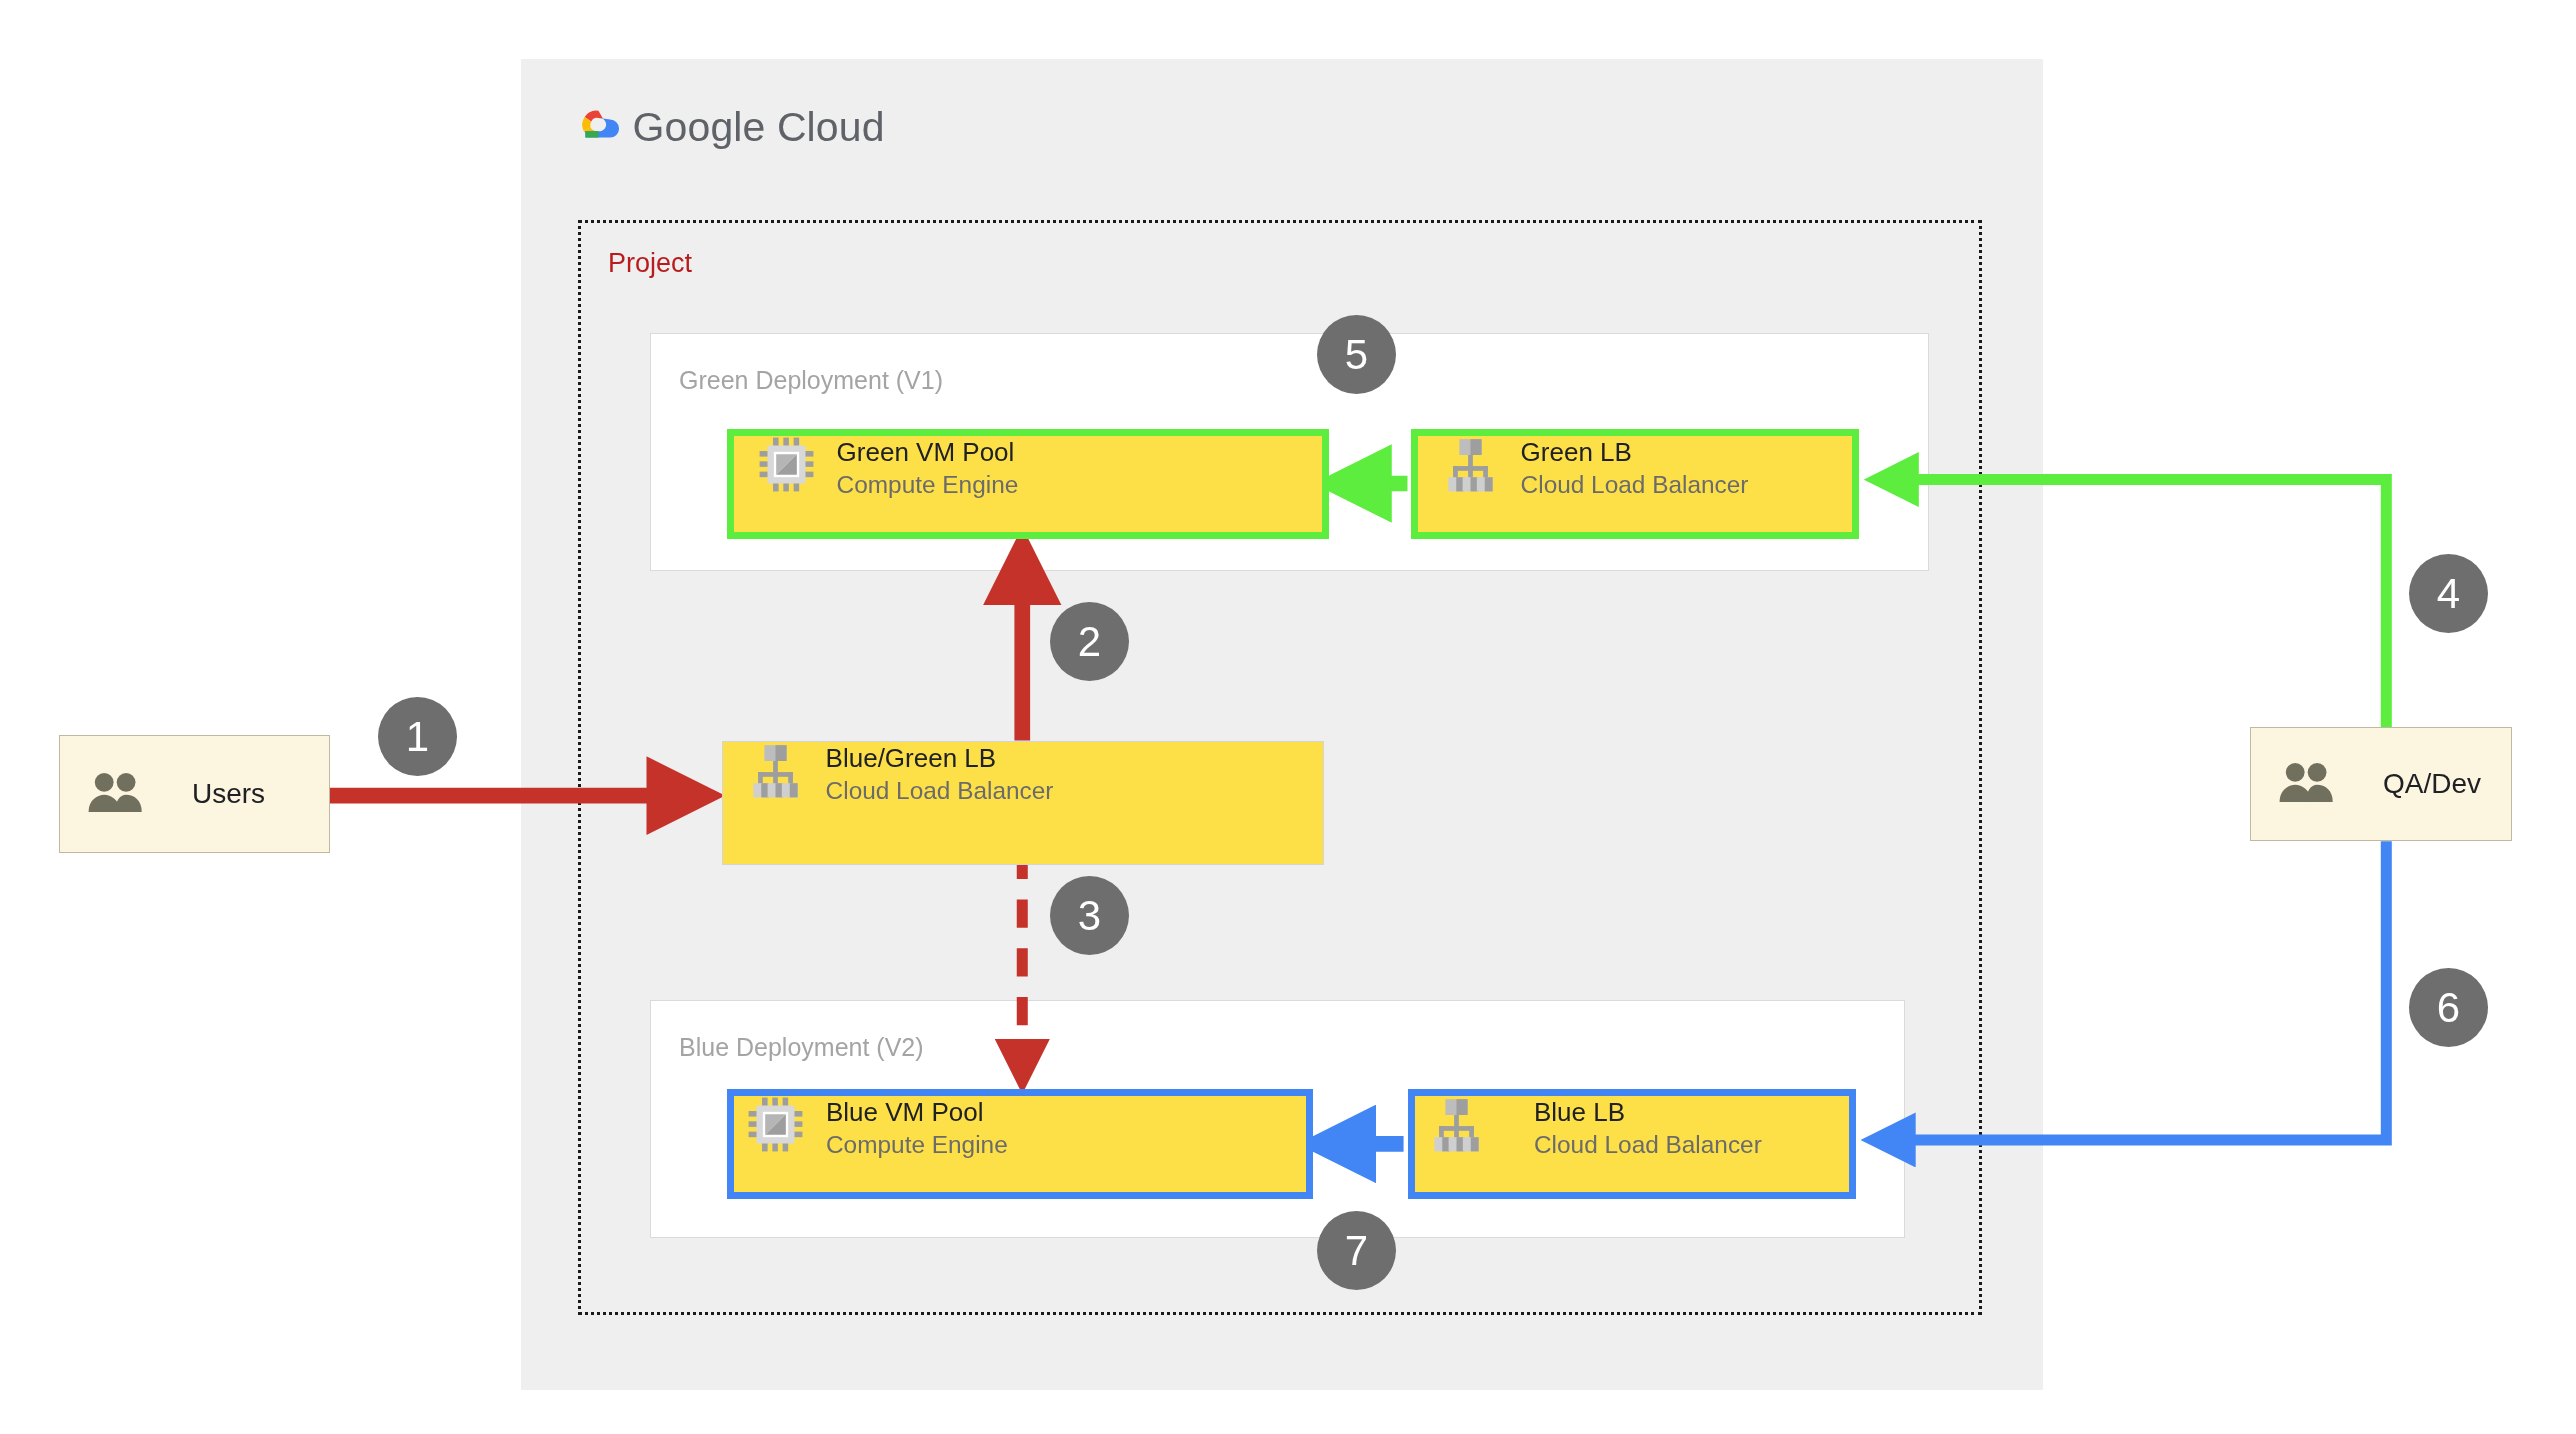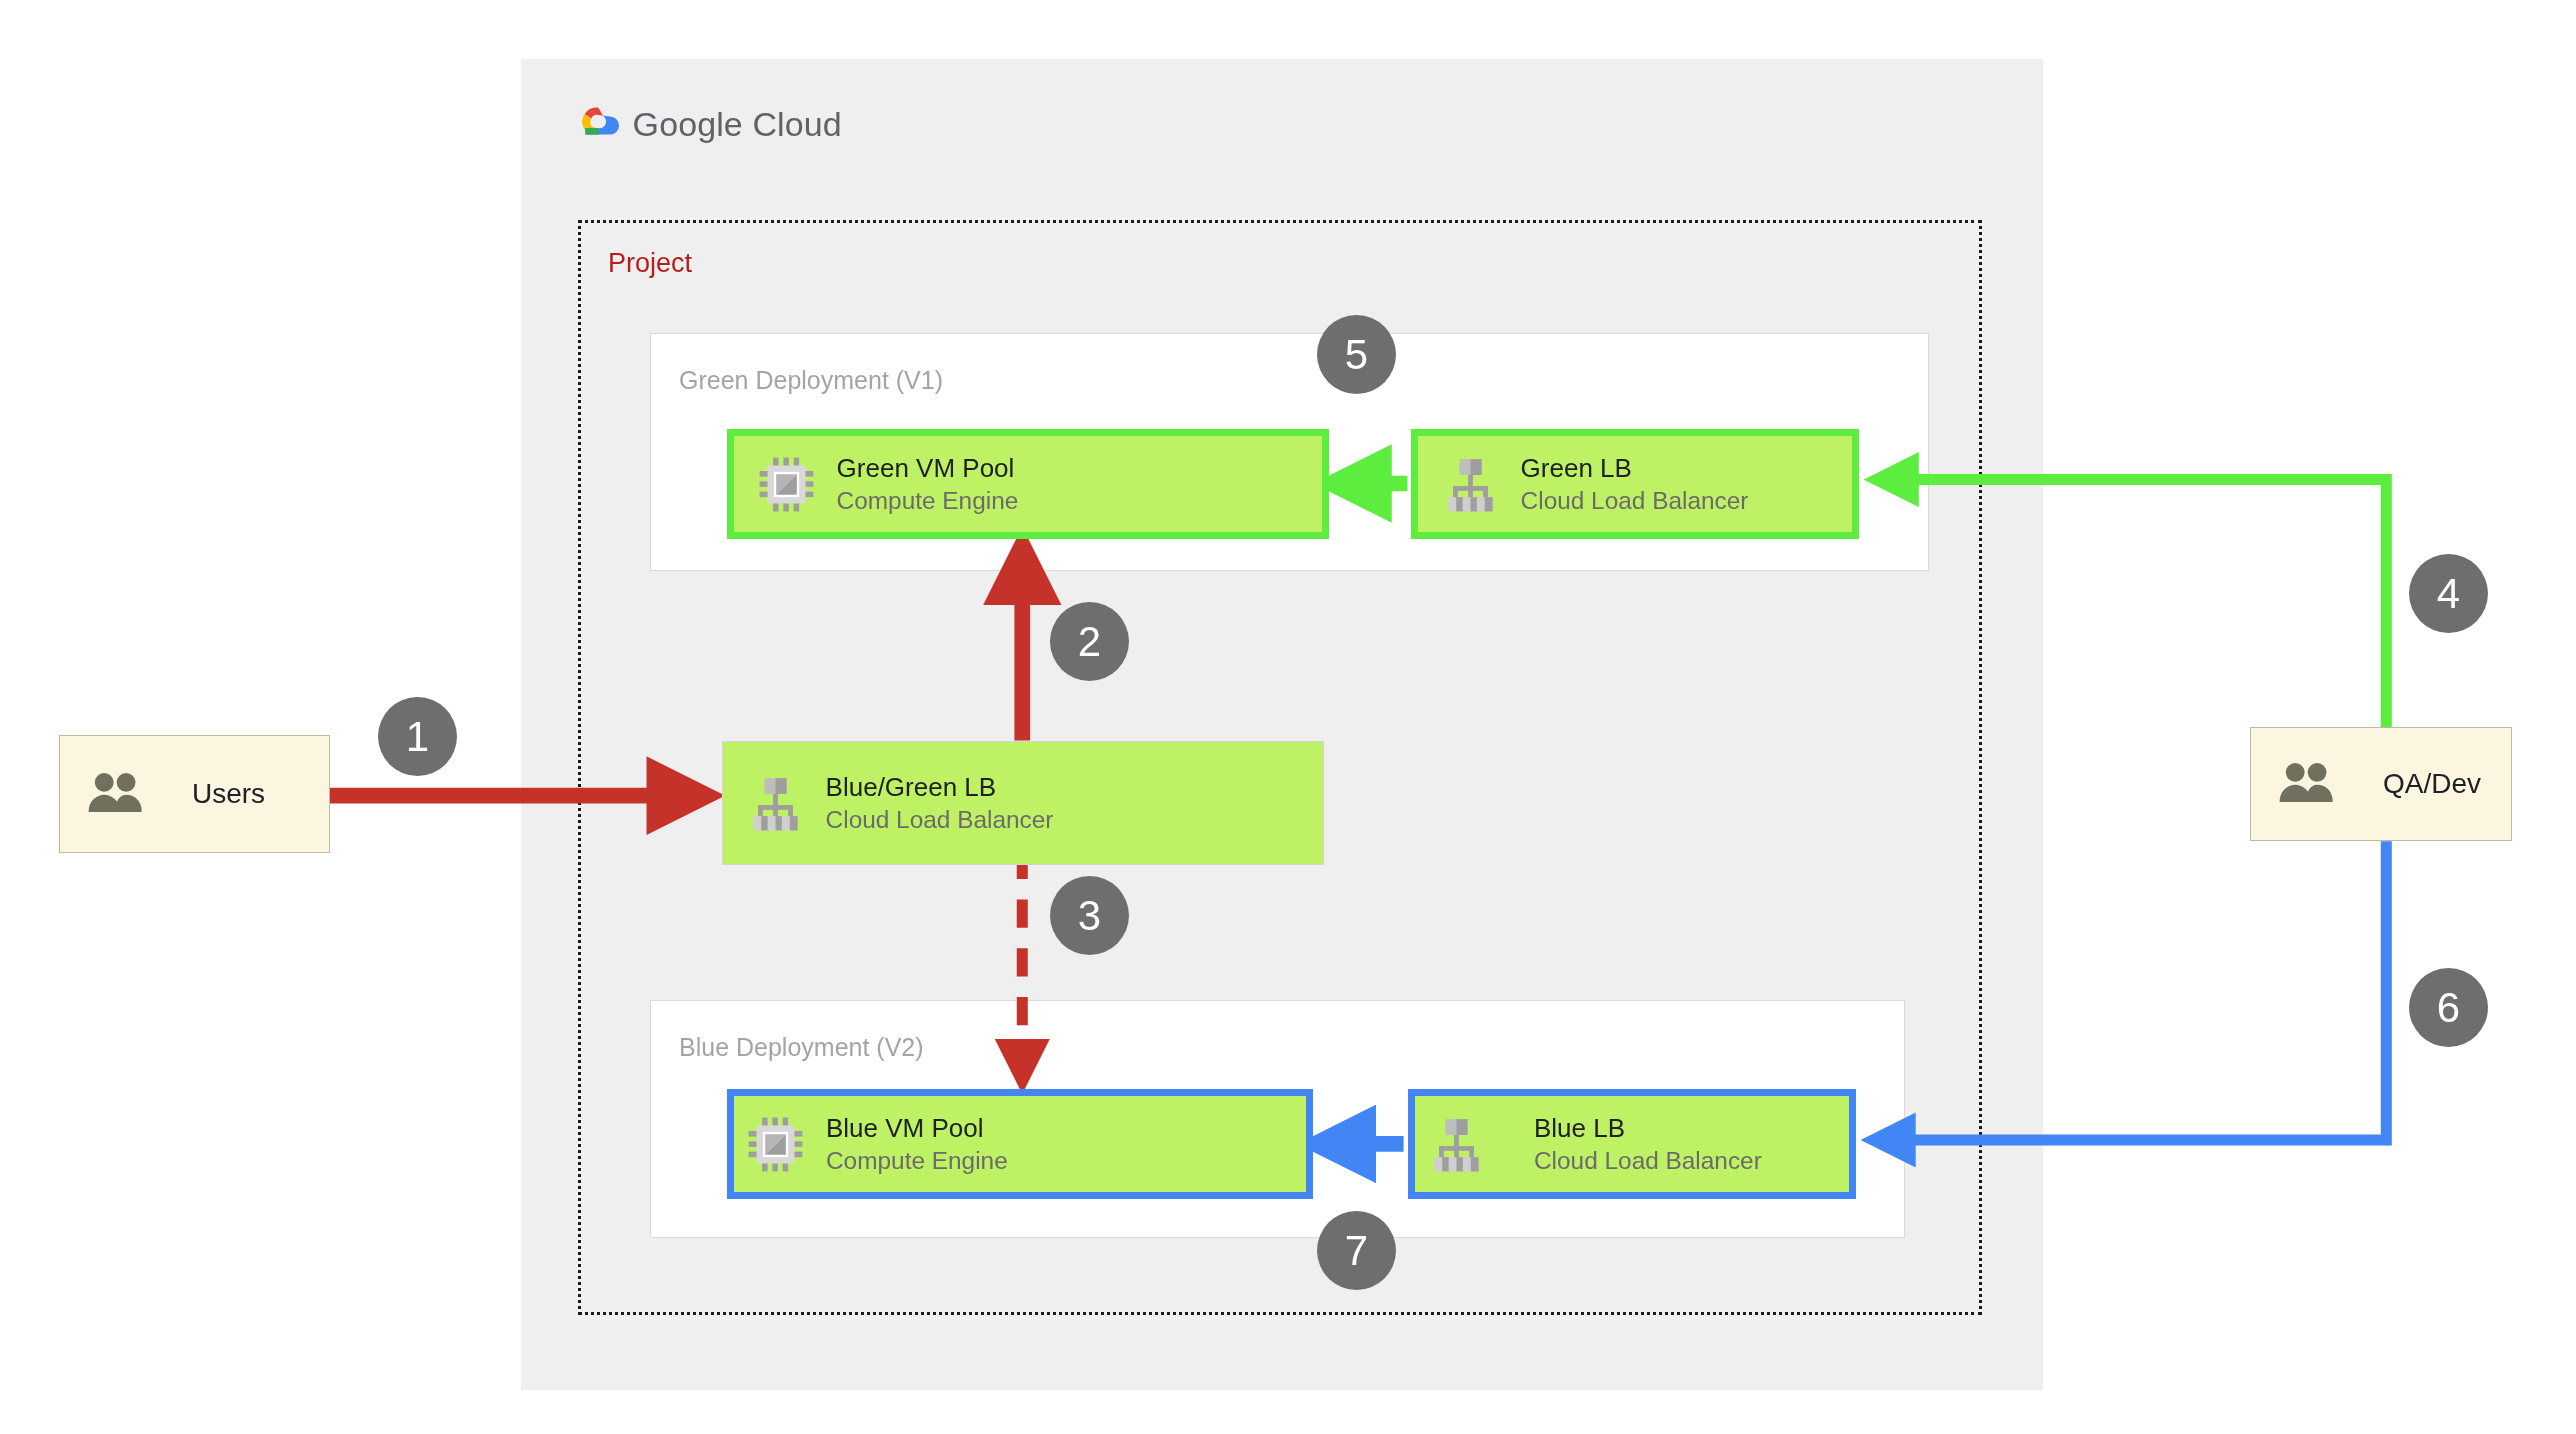--- a/index.html
+++ b/index.html
@@ -29,21 +29,21 @@
     background: #efefef;
   }
   #gcp-logo-row {
     left: 574px;
     top: 104px;
     display: flex;
     align-items: center;
     gap: 12.6px;
   }
   #gcp-wordmark {
-    font-size: 34px;
+    font-size: 41px;
     color: #5f6368;
     letter-spacing: 0.1px;
     white-space: nowrap;
   }
   #gcp-wordmark .g-light { color: #5f6368; }
 
   
   #project-box {
     left: 578px;
     top: 220px;
@@ -70,24 +70,24 @@
   .deploy-title {
     font-size: 25px;
     color: #a4a4a4;
     white-space: nowrap;
   }
   #green-group-title { left: 679px; top: 366px; }
   #blue-group-title  { left: 679px; top: 1033px; }
 
   
   .node {
-    background: #bef264;
+    background: #fde047;
     box-sizing: border-box;
     display: flex;
-    align-items: center;
+    align-items: flex-start;
     padding-left: 23.6px;
   }
   .node-green { border: 7px solid #5ced3e; }
   .node-blue  { border: 7px solid #4285f4; padding-left: 13px; }
   .node-plain { border: 1.6px solid #d4d4d4; }
 
   .node-icon { flex: 0 0 auto; width: 57px; height: 57px; margin-right: 22px; }
   .node-text { display: flex; flex-direction: column; justify-content: center; }
   .node-title {
     font-size: 26px;

